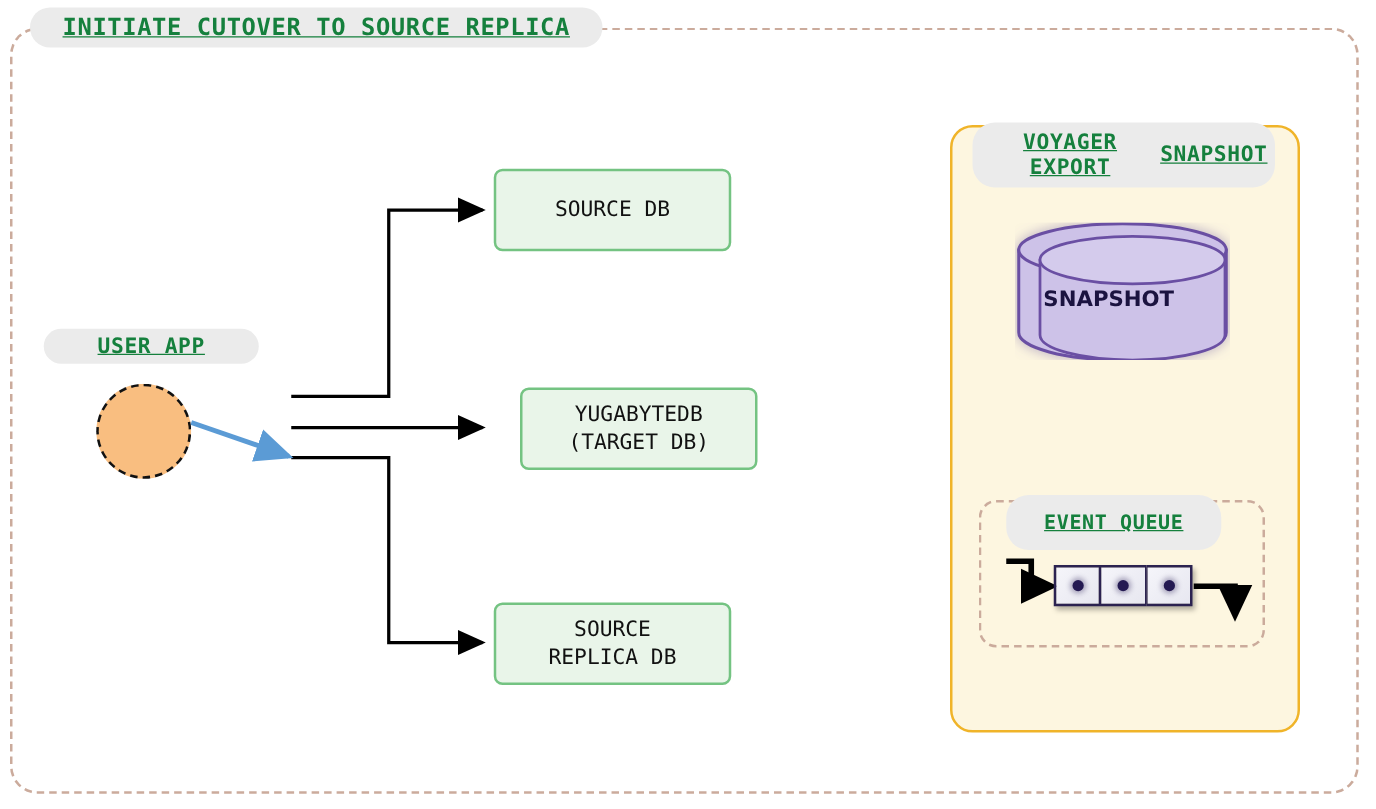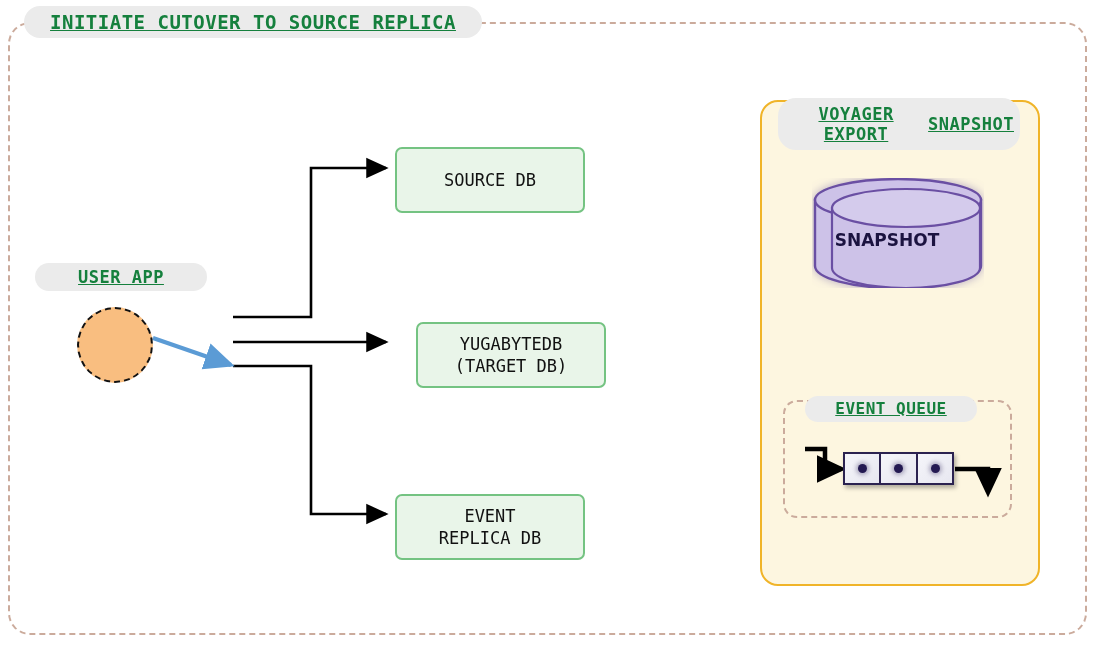--- a/index.html
+++ b/index.html
@@ -67,41 +67,40 @@
     height: 52px;
     font-size: 17px;
     padding: 0 6px;
     box-sizing: border-box;
     margin-top: 36px;
   }
   #queue-title {
     left: 805px;
     top: 396px;
     width: 172px;
-    height: 26px;
+    height: 44px;
     font-size: 16px;
   }
   
   .db-box {
     position: absolute;
     box-sizing: border-box;
     background: #e9f5e9;
     border: 2px solid #74c382;
     border-radius: 7px;
     display: flex;
     align-items: center;
     justify-content: center;
     text-align: center;
     color: #111111;
     font-family: "DejaVu Sans Mono", monospace;
     font-size: 17px;
     line-height: 1.32;
     white-space: pre-line;
     z-index: 4;
-    margin-top: 12px;
   }
   #box-source-db   { left: 395px; top: 135px; width: 190px; height: 66px; }
   #box-target-db   { left: 416px; top: 310px; width: 190px; height: 66px; }
   #box-replica-db  { left: 395px; top: 482px; width: 190px; height: 66px; }
   
   #user-circle {
     position: absolute;
     left: 77px;
     top: 307px;
     width: 76px;
@@ -210,21 +209,21 @@
 
   <div class="pill" id="userapp-title">USER APP</div>
 
   <div id="user-circle"></div>
 
   <div class="db-box" id="box-source-db">SOURCE DB</div>
 
   <div class="db-box" id="box-target-db">YUGABYTEDB
 (TARGET DB)</div>
 
-  <div class="db-box" id="box-replica-db">EVENT
+  <div class="db-box" id="box-replica-db">SOURCE
 REPLICA DB</div>
 
   <div id="voyager-panel"></div>
 
   <div class="pill" id="voyager-title">
     <span>VOYAGER EXPORT</span>
       <br>
     <span>SNAPSHOT</span>
   </div>
 

